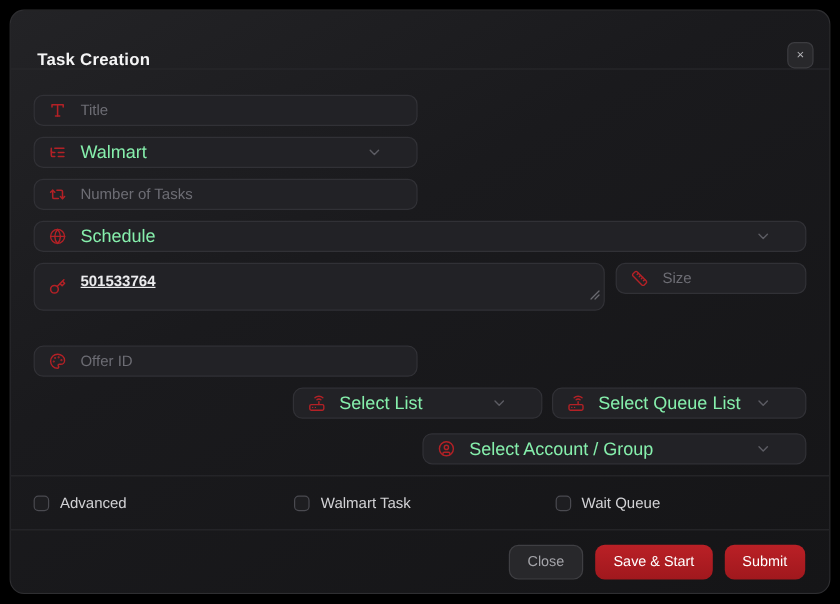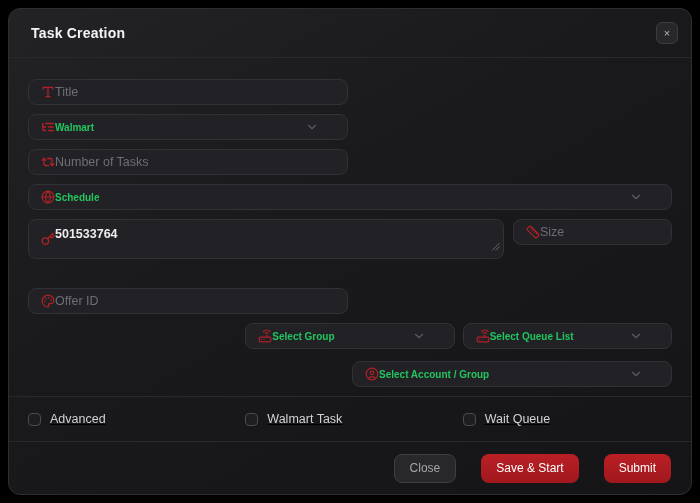--- a/index.html
+++ b/index.html
@@ -19,21 +19,21 @@
     border-radius: 12px;
     display: flex;
     flex-direction: column;
     overflow: hidden;
   }
   
   .modal-header {
     height: 49px;
     flex: 0 0 49px;
     display: flex;
-    align-items: center;
+    align-items: flex-end;
     justify-content: space-between;
     padding: 0 13px 0 22px;
     border-bottom: 1px solid #29292c;
   }
   .modal-title {
     color: #f4f4f5;
     font-size: 14px;
     font-weight: bold;
     letter-spacing: .2px;
   }
@@ -53,37 +53,38 @@
   
   .modal-body {
     flex: 0 0 336px;
     padding: 21px 19px 0 19px;
     border-bottom: 1px solid #29292c;
   }
   .row { display: flex; gap: 9px; margin-bottom: 9px; }
   .field {
     display: flex;
     align-items: center;
+    gap: 12px;
     height: 26px;
     padding: 0 28px 0 12px;
     background: #222226;
     border: 1px solid #313136;
     border-radius: 8px;
   }
   .w-half { width: 320px; }
   .flex1 { flex: 1; }
   .w-right { width: 159px; flex: 0 0 159px; }
   .icon {
     color: var(--accent, #b32126);
     display: flex;
     align-items: center;
     flex: 0 0 auto;
   }
   .chev { color: #5c5c63; margin-left: auto; display: flex; align-items: center; }
-  .field .value { color: #22c55e; font-size: 10px; font-weight: 700; white-space: nowrap; }
+  .field .value { color: #86efac; font-size: 15px; font-weight: 400; white-space: nowrap; }
   .field input, .field textarea {
     background: transparent;
     border: none;
     outline: none;
     color: #ececee;
     font-size: 12.5px;
     font-family: "Liberation Sans", "DejaVu Sans", sans-serif;
     flex: 1;
     min-width: 0;
   }
@@ -93,39 +94,39 @@
     align-items: center;
     position: relative;
     padding-right: 6px;
   }
   .textarea-field textarea {
     resize: none;
     height: 100%;
     padding-top: 6px;
     font-weight: 600;
     line-height: 1.3;
+    text-decoration: underline;
   }
   .resize-handle { position: absolute; right: 3px; bottom: 3px; color: #6a6a70; }
   .grid3 {
     display: grid;
     grid-template-columns: repeat(3, 1fr);
     gap: 8px;
     margin-bottom: 9px;
   }
   .mt-extra { margin-top: 29px; }
   
   .checkbox-row {
     flex: 0 0 45px;
     display: grid;
     grid-template-columns: repeat(3, 1fr);
     gap: 8px;
     align-items: center;
     padding: 0 19px;
     border-bottom: 1px solid #29292c;
-    text-decoration: underline;
   }
   .checkbox-item { display: flex; align-items: center; gap: 9px; cursor: pointer; }
   .checkbox-item input[type="checkbox"] {
     appearance: none;
     -webkit-appearance: none;
     width: 13px; height: 13px;
     border: 1.5px solid #4a4a50;
     border-radius: 4px;
     background: #1e1e21;
     cursor: pointer;
@@ -141,21 +142,20 @@
     padding: 0 20px;
   }
   .btn {
     height: 29px;
     border-radius: 8px;
     border: none;
     padding: 0 15px;
     font-size: 12px;
     font-family: "Liberation Sans", "DejaVu Sans", sans-serif;
     cursor: pointer;
-    margin-left: 15px;
   }
   .btn-ghost {
     background: #28282b;
     border: 1px solid #3f3f43;
     color: #a5a5aa;
   }
   .btn-red {
     background: linear-gradient(180deg, var(--button-red-top, #ba2026), var(--button-red-bottom, #a0181d));
     color: #fff;
     font-weight: normal;
@@ -292,21 +292,21 @@
         <span class="icon">
           <svg width="14" height="14" viewBox="0 0 24 24" fill="none" stroke="currentColor" stroke-width="2" stroke-linecap="round" stroke-linejoin="round">
               <rect x="2" y="14" width="20" height="8" rx="2"></rect>
               <path d="M6.01 18H6"></path>
               <path d="M10.01 18H10"></path>
               <path d="M15 10v4"></path>
               <path d="M17.84 7.17a4 4 0 0 0-5.66 0"></path>
               <path d="M20.66 4.34a8 8 0 0 0-11.31 0"></path>
             </svg>
         </span>
-        <span class="value">Select Group</span>
+        <span class="value">Select List</span>
         <span class="chev">
           <svg width="14" height="14" viewBox="0 0 24 24" fill="none" stroke="currentColor" stroke-width="2" stroke-linecap="round" stroke-linejoin="round">
               <path d="m6 9 6 6 6-6"></path>
             </svg>
         </span>
       </div>
       <div class="field">
         <span class="icon">
           <svg width="14" height="14" viewBox="0 0 24 24" fill="none" stroke="currentColor" stroke-width="2" stroke-linecap="round" stroke-linejoin="round">
               <rect x="2" y="14" width="20" height="8" rx="2"></rect>

